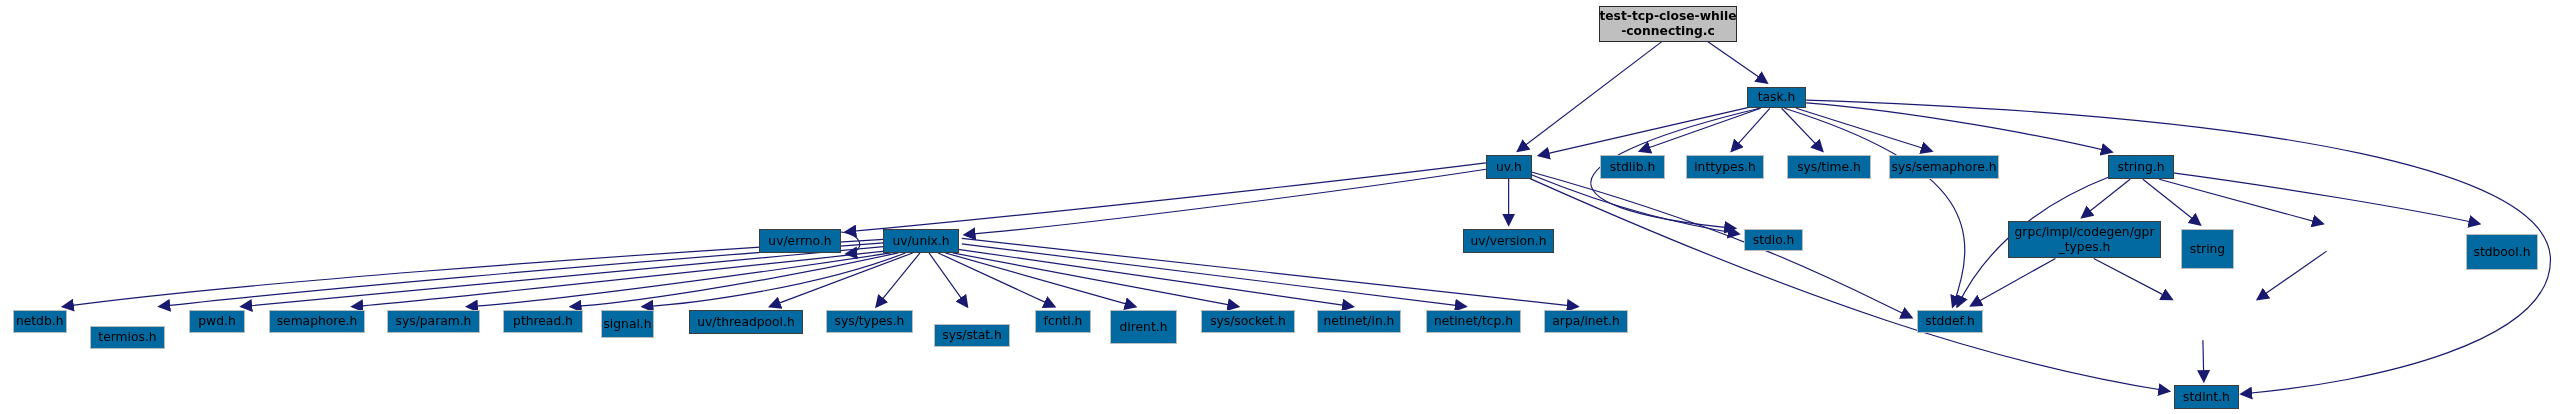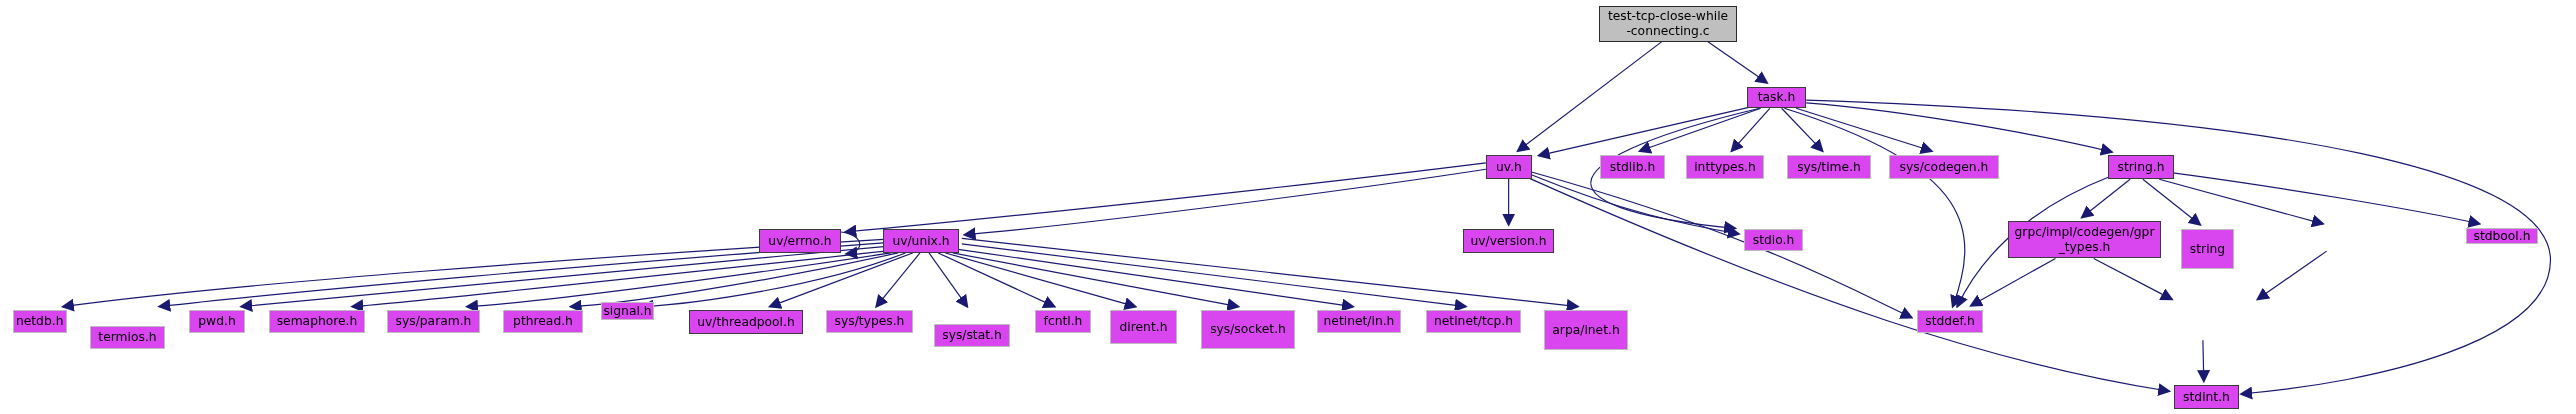--- a/index.html
+++ b/index.html
@@ -1,23 +1,23 @@
 <!DOCTYPE html>
 <html style="font-size:14.6px"><head>
 <meta charset="utf-8">
 <style>
   html,body{margin:0;padding:0;background:#ffffff;}
   #canvas{position:relative;width:2576px;height:414px;background:#ffffff;overflow:hidden;
           font-family:"DejaVu Sans","Liberation Sans",sans-serif;}
   #edges{position:absolute;left:0;top:0;width:2576px;height:414px;}
   .node{position:absolute;box-sizing:border-box;display:flex;align-items:center;justify-content:center;
-        background:#d946ef;border:0.9px solid #bdbdbd;color:#000;font-size:12.3px;line-height:1.15;
+        background:#0369a1;border:0.9px solid #bdbdbd;color:#000;font-size:12.3px;line-height:1.15;
         text-align:center;white-space:nowrap;z-index:2;}
   .node.linked{border:1.8px solid #3c3c3c;}
-  .node.source{background:#bfbfbf;border:1.8px solid #2b2b2b;font-weight:normal;}
+  .node.source{background:#bfbfbf;border:1.8px solid #2b2b2b;font-weight:bold;}
   .node.two{flex-direction:column;}
   .node span{display:block;}
 </style>
 </head>
 <body>
 
 <div id="canvas">
 
   <svg id="edges" viewBox="0 0 2829 455" fill="none" stroke="#191970" stroke-width="1.3">
     <defs>
@@ -89,21 +89,21 @@
 
   <div class="node" style="left:1686px;top:155px;width:78px;height:24px">
     <span>inttypes.h</span>
   </div>
 
   <div class="node" style="left:1787px;top:155px;width:84px;height:24px">
     <span>sys/time.h</span>
   </div>
 
   <div class="node" style="left:1889px;top:155px;width:110px;height:24px">
-    <span>sys/codegen.h</span>
+    <span>sys/semaphore.h</span>
   </div>
 
   <div class="node linked" style="left:2108px;top:155px;width:66px;height:24px">
     <span>string.h</span>
   </div>
 
   <div class="node linked" style="left:759px;top:229px;width:82px;height:24px">
     <span>uv/errno.h</span>
   </div>
 
@@ -122,21 +122,21 @@
   <div class="node linked two" style="left:2008px;top:221px;width:153px;height:37px">
     <span>grpc/impl/codegen/gpr</span>
     <span>_types.h</span>
   </div>
 
   <div class="node" style="left:2181px;top:229px;width:53px;height:40px">
     <span>string</span>
   </div>
 
 
-  <div class="node" style="left:2466px;top:228px;width:72px;height:16px">
+  <div class="node" style="left:2466px;top:234px;width:72px;height:36px">
     <span>stdbool.h</span>
   </div>
 
   <div class="node" style="left:12.7px;top:310px;width:54px;height:23px">
     <span>netdb.h</span>
   </div>
 
   <div class="node" style="left:90px;top:326px;width:75px;height:23px">
     <span>termios.h</span>
   </div>
@@ -150,21 +150,21 @@
   </div>
 
   <div class="node" style="left:387px;top:310px;width:93px;height:23px">
     <span>sys/param.h</span>
   </div>
 
   <div class="node" style="left:503px;top:310px;width:80px;height:23px">
     <span>pthread.h</span>
   </div>
 
-  <div class="node" style="left:601px;top:302px;width:53px;height:18px">
+  <div class="node" style="left:601px;top:310px;width:53px;height:28px">
     <span>signal.h</span>
   </div>
 
   <div class="node linked" style="left:689px;top:310px;width:114px;height:24px">
     <span>uv/threadpool.h</span>
   </div>
 
   <div class="node" style="left:826px;top:310px;width:87px;height:23px">
     <span>sys/types.h</span>
   </div>
@@ -174,33 +174,33 @@
   </div>
 
   <div class="node" style="left:1035px;top:310px;width:56px;height:23px">
     <span>fcntl.h</span>
   </div>
 
   <div class="node" style="left:1110px;top:310px;width:67px;height:34px">
     <span>dirent.h</span>
   </div>
 
-  <div class="node" style="left:1201px;top:310px;width:94px;height:39px">
+  <div class="node" style="left:1201px;top:310px;width:94px;height:23px">
     <span>sys/socket.h</span>
   </div>
 
   <div class="node" style="left:1317px;top:310px;width:84px;height:23px">
     <span>netinet/in.h</span>
   </div>
 
   <div class="node" style="left:1426px;top:310px;width:95px;height:23px">
     <span>netinet/tcp.h</span>
   </div>
 
-  <div class="node" style="left:1544px;top:310px;width:84px;height:40px">
+  <div class="node" style="left:1544px;top:310px;width:84px;height:23px">
     <span>arpa/inet.h</span>
   </div>
 
   <div class="node" style="left:1917px;top:310px;width:66px;height:23px">
     <span>stddef.h</span>
   </div>
 
 
   <div class="node linked" style="left:2174px;top:385px;width:65px;height:24px">
     <span>stdint.h</span>

